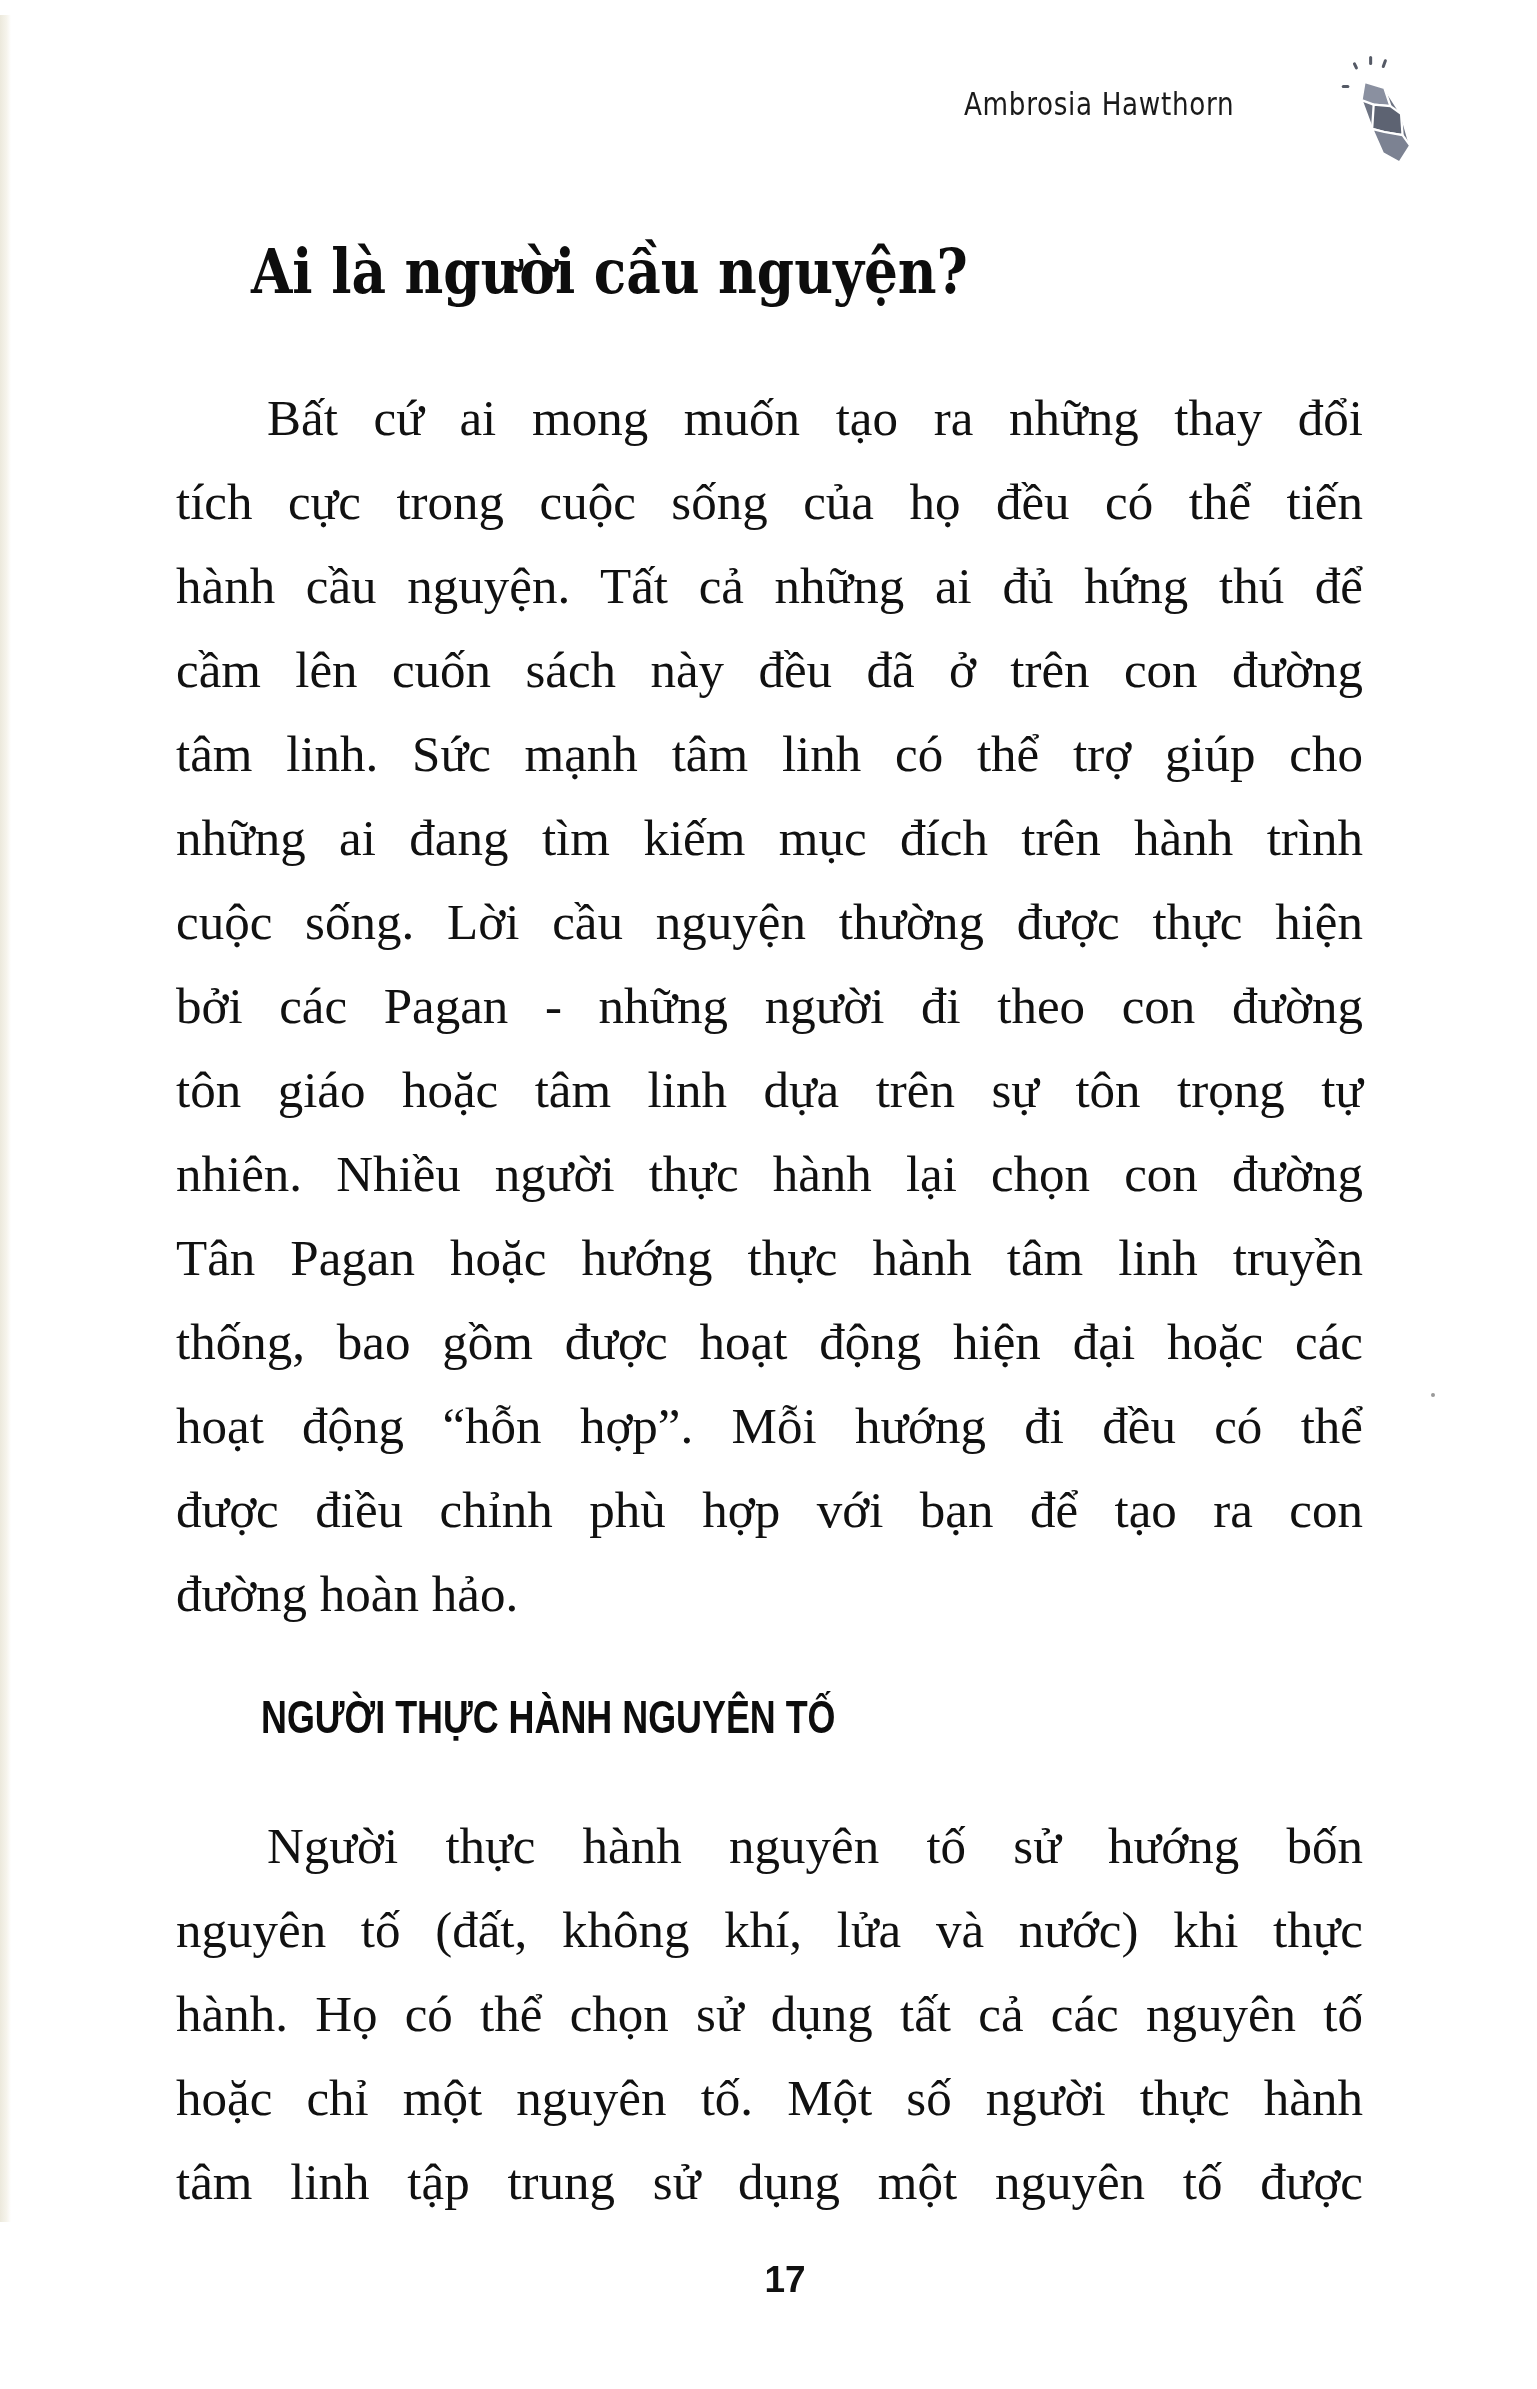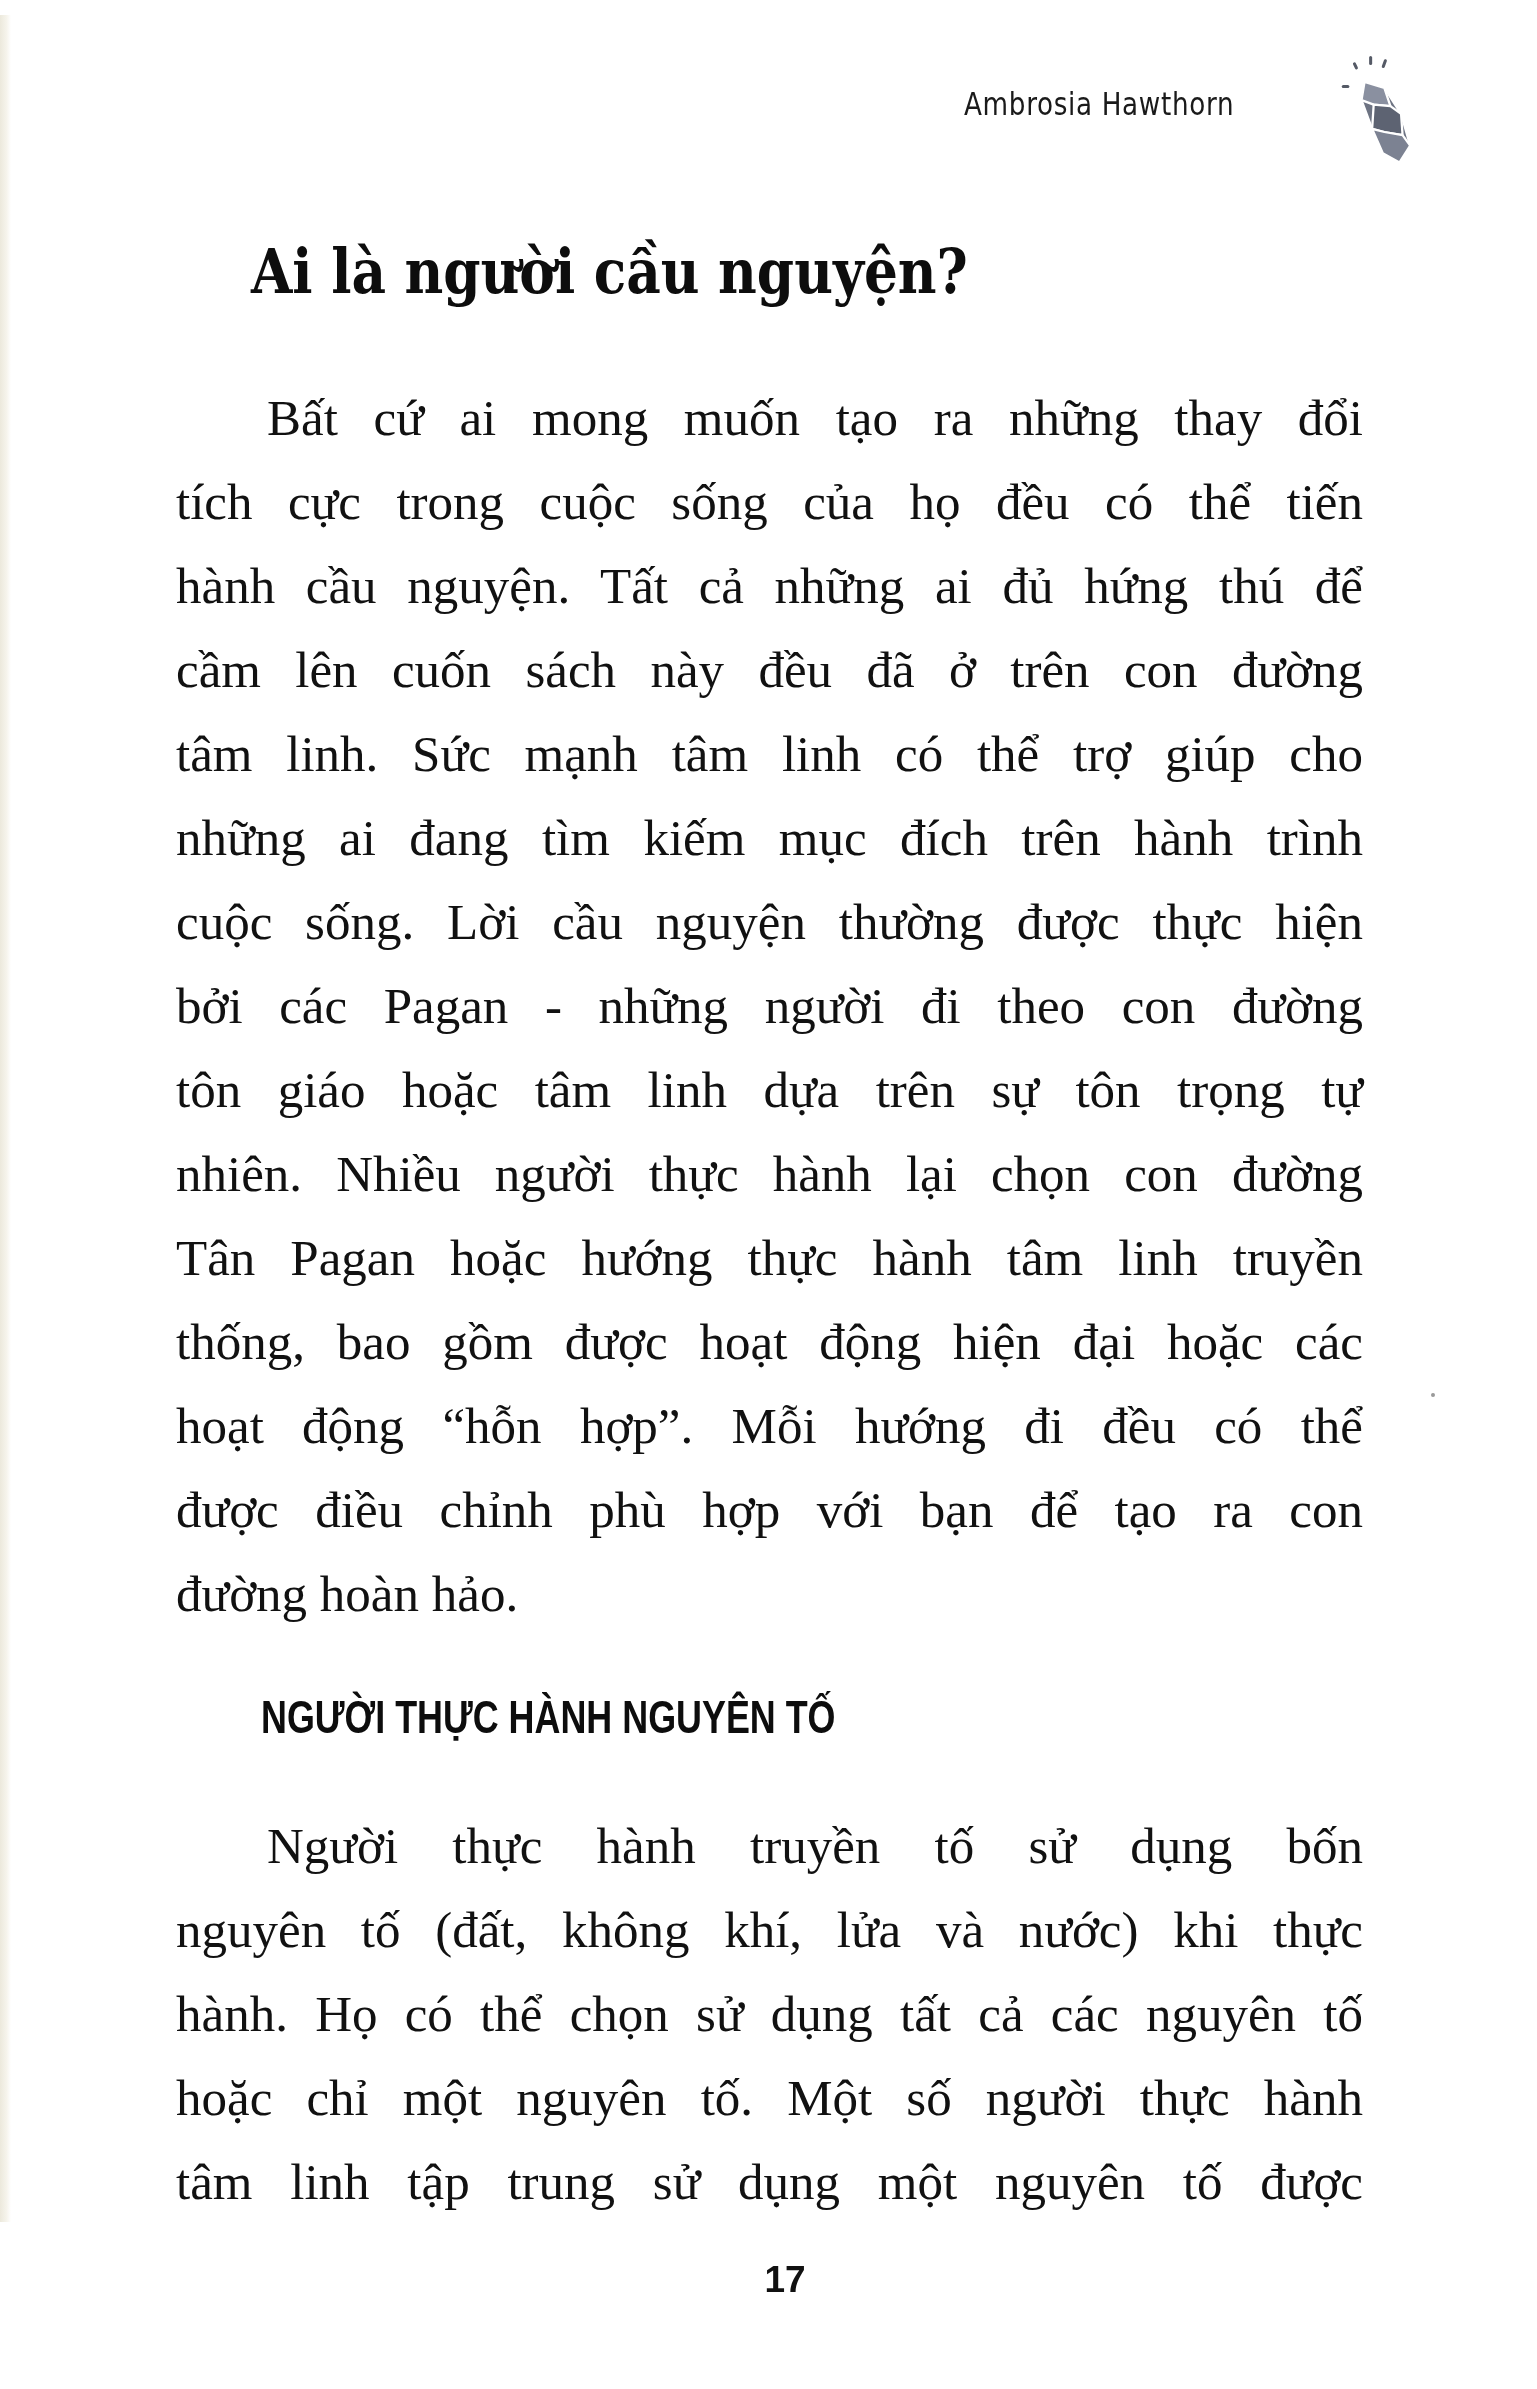--- a/index.html
+++ b/index.html
@@ -158,21 +158,21 @@
   <span class="line">Tân Pagan hoặc hướng thực hành tâm linh truyền</span>
   <span class="line">thống, bao gồm được hoạt động hiện đại hoặc các</span>
   <span class="line">hoạt động “hỗn hợp”. Mỗi hướng đi đều có thể</span>
   <span class="line">được điều chỉnh phù hợp với bạn để tạo ra con</span>
   <span class="line last">đường hoàn hảo.</span>
 </div>
 
 <h2 class="section-heading">NGƯỜI THỰC HÀNH NGUYÊN TỐ</h2>
 
 <div class="body-text para-2">
-  <span class="line indent">Người thực hành truyền tố sử dụng bốn</span>
+  <span class="line indent">Người thực hành nguyên tố sử hướng bốn</span>
   <span class="line">nguyên tố (đất, không khí, lửa và nước) khi thực</span>
   <span class="line">hành. Họ có thể chọn sử dụng tất cả các nguyên tố</span>
   <span class="line">hoặc chỉ một nguyên tố. Một số người thực hành</span>
   <span class="line">tâm linh tập trung sử dụng một nguyên tố được</span>
 </div>
 
 <div class="speck"></div>
 
 <div class="page-number">17</div>
 

